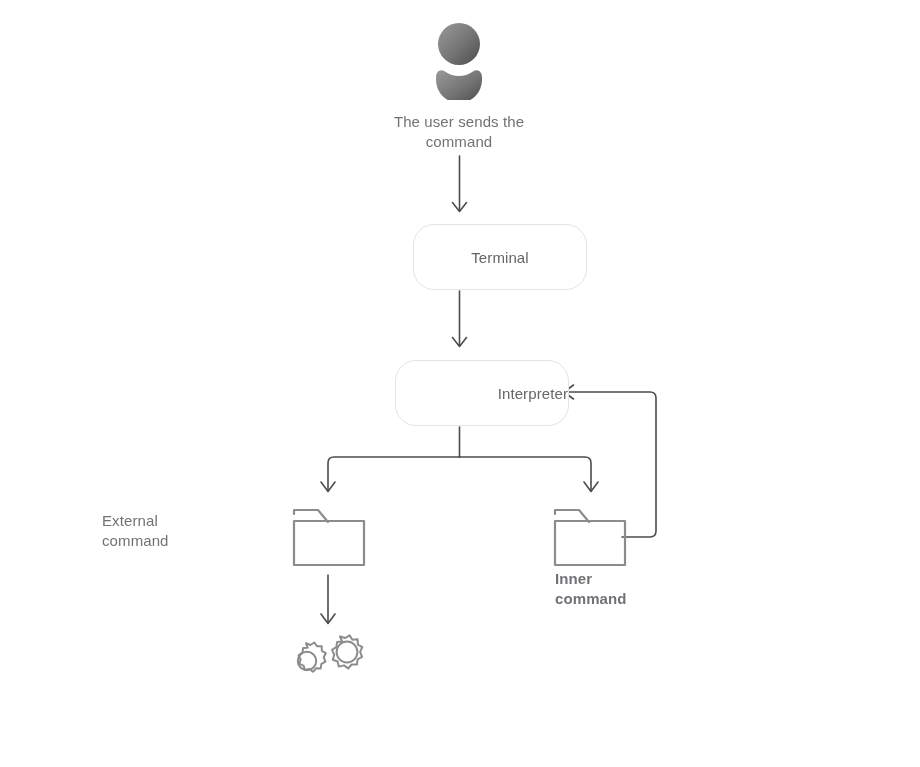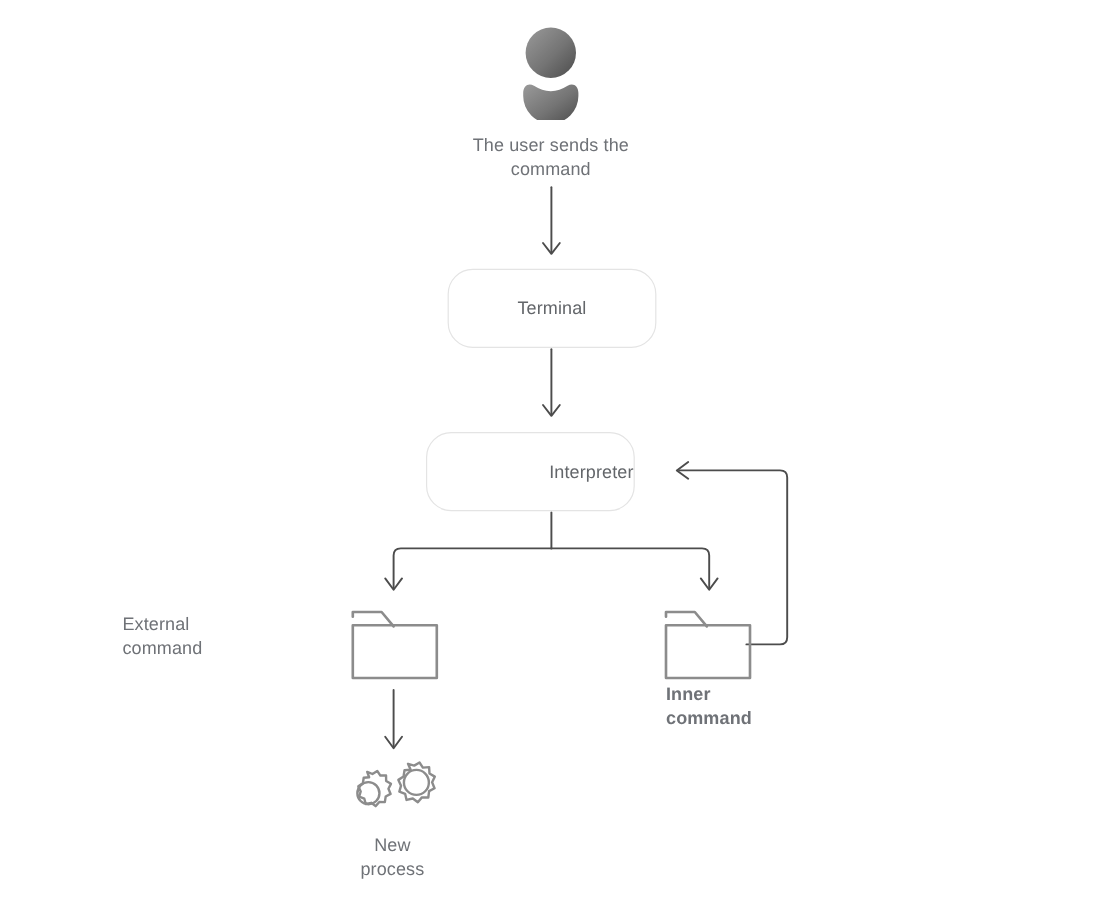--- a/index.html
+++ b/index.html
@@ -25,20 +25,21 @@
     left: 0;
     top: 0;
     width: 920px;
     height: 767px;
     pointer-events: none;
   }
 
   
   .node {
     position: absolute;
+    margin-left: 40px;
   }
   .rounded-box {
     box-sizing: border-box;
     background: #ffffff;
     border: 1px solid #e4e4e4;
     border-radius: 21px;
     display: flex;
     align-items: center;
     justify-content: center;
   }
@@ -179,18 +180,14 @@
         <path d="M57,2.5
                  L62.2,4.0 L66.6,1.4 L69.4,5.7 L74.6,5.3 L74.9,10.6
                  L79.3,13.2 L77.1,17.9 L79.1,22.9 L74.6,25.3
                  L73.9,30.6 L68.6,30.5 L65.2,34.5 L61.0,31.4
                  L55.8,32.6 L54.6,27.5 L49.8,25.7 L51.2,20.7
                  L49.0,15.9 L53.3,13.1 L54.1,7.9 L59.2,7.5 Z"></path>
         <circle cx="64" cy="18" r="10.4"></circle>
       </g>
     </svg>
   </div>
-  <div class="caption center" style="left:247px; top:695px; width:160px;">
-    <div>New</div>
-    <div>process</div>
-  </div>
 
 </div>
 
 </body></html>

